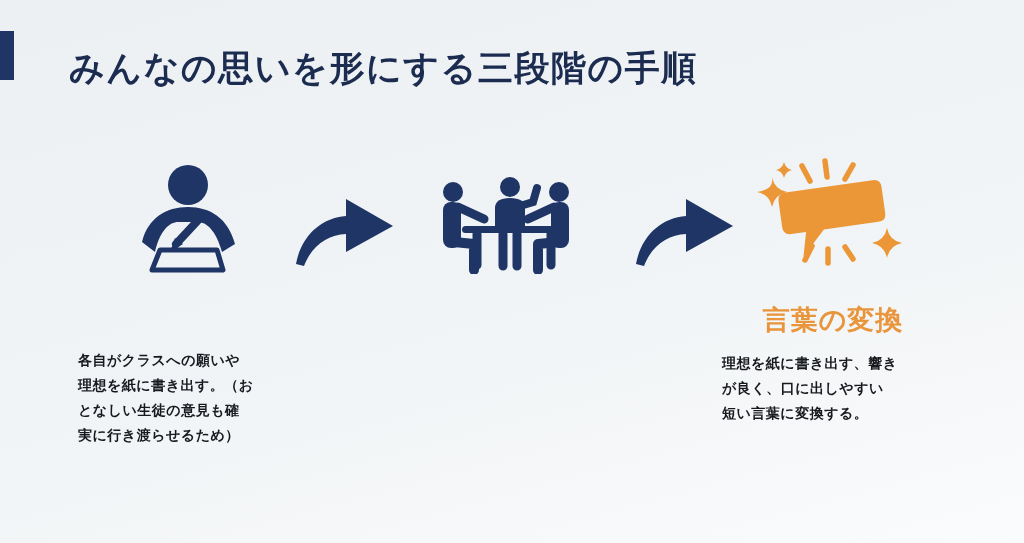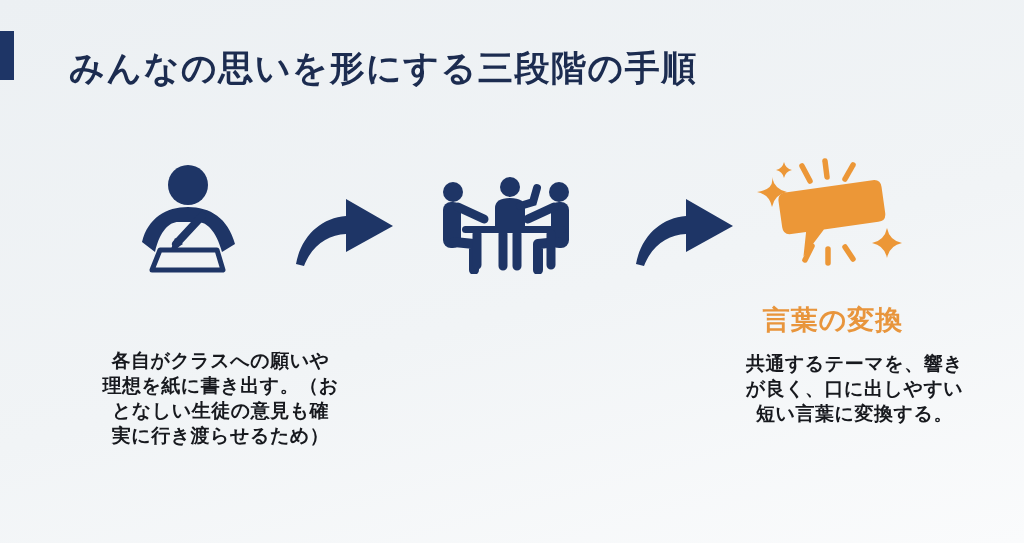--- a/index.html
+++ b/index.html
@@ -29,22 +29,22 @@
 
   .step-label {
     font-size:27px; font-weight:bold; color:#E8953C;
     text-align:center; letter-spacing:1px; line-height:1.2;
   }
   .label1 { left:57px;  top:292px; width:270px; }
   .label2 { left:385px; top:292px; width:250px; }
   .label3 { left:708px; top:292px; width:250px;margin-top:12px; }
 
   .step-desc {
-    font-size:19px; font-weight:bold; color:#17191E;
-    line-height:25px; letter-spacing:0.5px; white-space:pre-line;text-align:center;
+    font-size:14px; font-weight:bold; color:#17191E;
+    line-height:25px; letter-spacing:0.5px; white-space:pre-line;
   }
   .desc1 { left:78px;  top:348px; width:285px; }
   .desc2 { left:402px; top:350px; width:265px; }
   .desc3 { left:722px; top:351px; width:265px; }
 </style>
 </head>
 <body>
 
 <div class="slide">
 
@@ -116,17 +116,17 @@
       </g>
     </svg>
   </div>
 
   <div class="abs step-label label3">言葉の変換</div>
 
   <div class="abs step-desc desc1">各自がクラスへの願いや
 理想を紙に書き出す。（お
 となしい生徒の意見も確
 実に行き渡らせるため）</div>
-  <div class="abs step-desc desc3">共通するテーマを、響き
+  <div class="abs step-desc desc3">理想を紙に書き出す、響き
 が良く、口に出しやすい
 短い言葉に変換する。</div>
 
 </div>
 
 </body></html>

